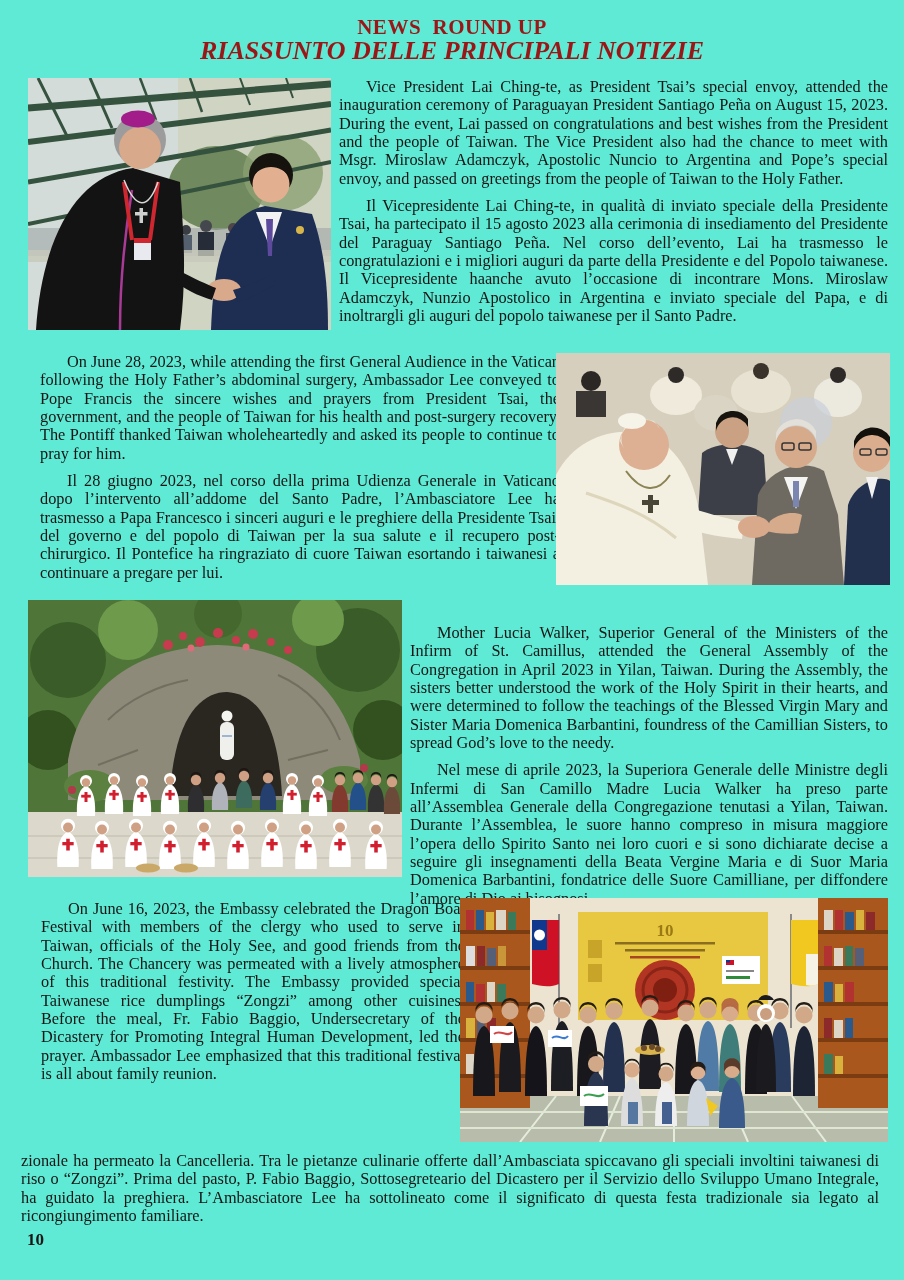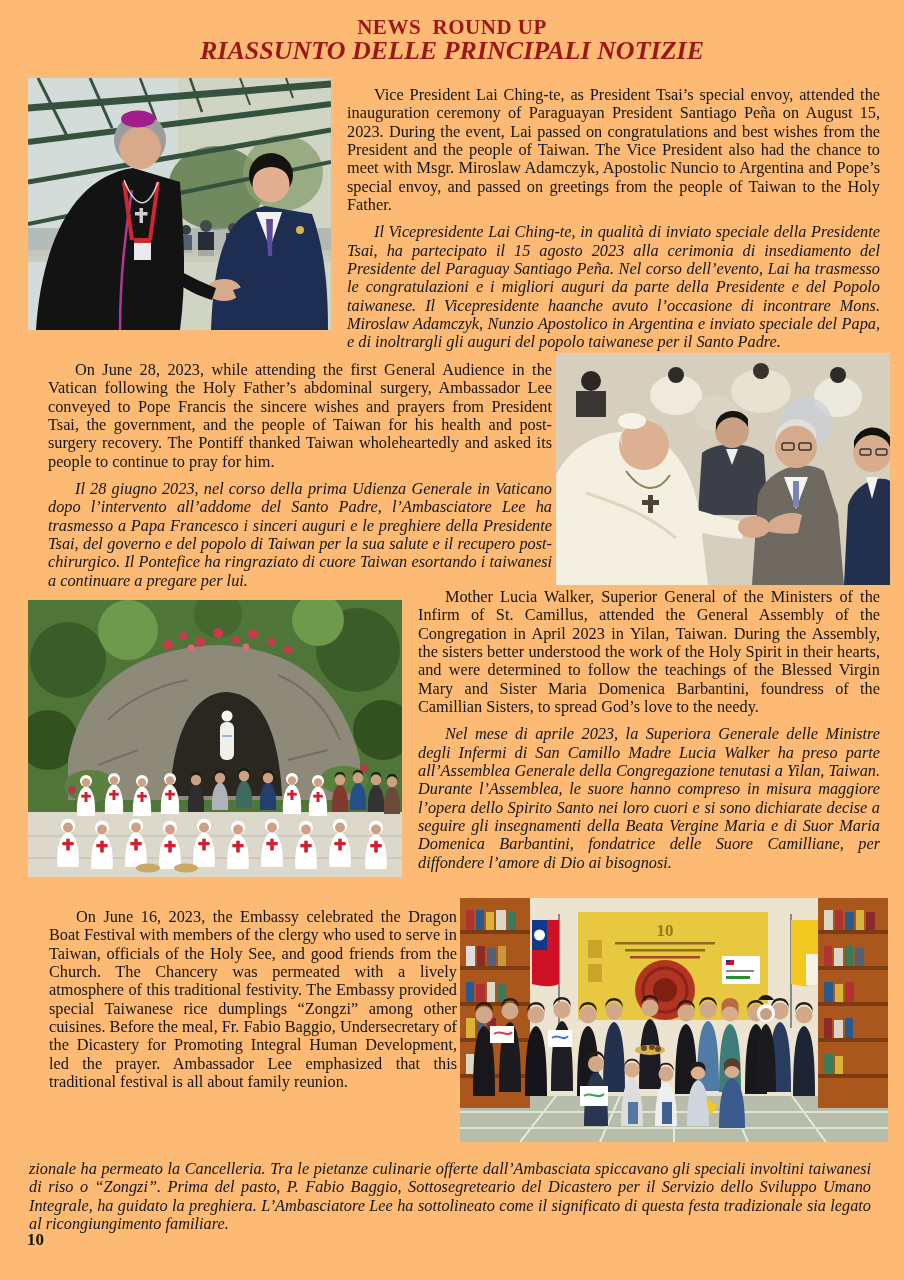--- a/index.html
+++ b/index.html
@@ -1,25 +1,25 @@
 <!DOCTYPE html>
 <html><head>
 <meta charset="utf-8">
 <style>
   html,body{margin:0;padding:0;background:#ffffff;}
   body{width:904px;height:1280px;position:relative;overflow:hidden;
        font-family:"Liberation Serif","DejaVu Serif",serif;color:#151515;}
-  .page{position:absolute;inset:0;background:#fdba74;}
+  .page{position:absolute;inset:0;background:#5eead4;}
   .hdr{position:absolute;top:16px;left:0;width:904px;text-align:center;color:#9b1717;}
   .hdr .t1{font-size:21px;font-weight:bold;letter-spacing:.5px;line-height:23px;white-space:pre;}
   .hdr .t2{font-size:26px;font-weight:bold;font-style:italic;line-height:23px;white-space:pre;}
   .block{position:absolute;}
-  p{margin:8px;text-align:justify;text-indent:27px;font-size:16.3px;line-height:18.35px;}
+  p{margin:0;text-align:justify;text-indent:27px;font-size:16.3px;line-height:18.35px;}
   p + p{margin-top:9px;}
-  .it{font-style:italic;}
+  .it{}
   .noindent{text-indent:0;}
   figure{margin:0;padding:0;position:absolute;overflow:hidden;background:#ccc;}
   figure svg{display:block;width:100%;height:100%;}
   .pagenum{position:absolute;left:27px;top:1230px;font-size:17px;font-weight:bold;}
 </style>
 </head>
 <body>
 
 <div class="page">
 
@@ -231,21 +231,21 @@
         <use href="#nun" transform="translate(244,234) scale(1.18)"></use>
         <use href="#nun" transform="translate(278,236) scale(1.18)"></use>
         <use href="#nun" transform="translate(312,234) scale(1.18)"></use>
         <use href="#nun" transform="translate(348,236) scale(1.18)"></use>
         <ellipse cx="120" cy="268" rx="12" ry="4.5" fill="#c9a868"></ellipse>
         <ellipse cx="158" cy="268" rx="12" ry="4.5" fill="#c9a868"></ellipse>
       </g>
     </svg>
   </figure>
 
-  <div class="block" style="left:410px;top:580px;width:478px">
+  <div class="block" style="left:410px;top:624px;width:478px">
     <p class="en">Mother Lucia Walker, Superior General of the Ministers of the Infirm of St. Camillus, attended the General Assembly of the Congregation in April 2023 in Yilan, Taiwan. During the Assembly, the sisters better understood the work of the Holy Spirit in their hearts, and were determined to follow the teachings of the Blessed Virgin Mary and Sister Maria Domenica Barbantini, foundress of the Camillian Sisters, to spread God’s love to the needy.</p>
     <p class="it">Nel mese di aprile 2023, la Superiora Generale delle Ministre degli Infermi di San Camillo Madre Lucia Walker ha preso parte all’Assemblea Generale della Congregazione tenutasi a Yilan, Taiwan. Durante l’Assemblea, le suore hanno compreso in misura maggiore l’opera dello Spirito Santo nei loro cuori e si sono dichiarate decise a seguire gli insegnamenti della Beata Vergine Maria e di Suor Maria Domenica Barbantini, fondatrice delle Suore Camilliane, per diffondere l’amore di Dio ai bisognosi.</p>
   </div>
 
   <div class="block" style="left:41px;top:900px;width:424px">
     <p class="en">On June 16, 2023, the Embassy celebrated the Dragon Boat Festival with members of the clergy who used to serve in Taiwan, officials of the Holy See, and good friends from the Church. The Chancery was permeated with a lively atmosphere of this traditional festivity. The Embassy provided special Taiwanese rice dumplings “Zongzi” among other cuisines. Before the meal, Fr. Fabio Baggio, Undersecretary of the Dicastery for Promoting Integral Human Development, led the prayer. Ambassador Lee emphasized that this traditional festival is all about family reunion.</p>
   </div>
 
   <figure style="left:460px;top:898px;width:428px;height:244px">
     <svg viewBox="0 0 428 244">

